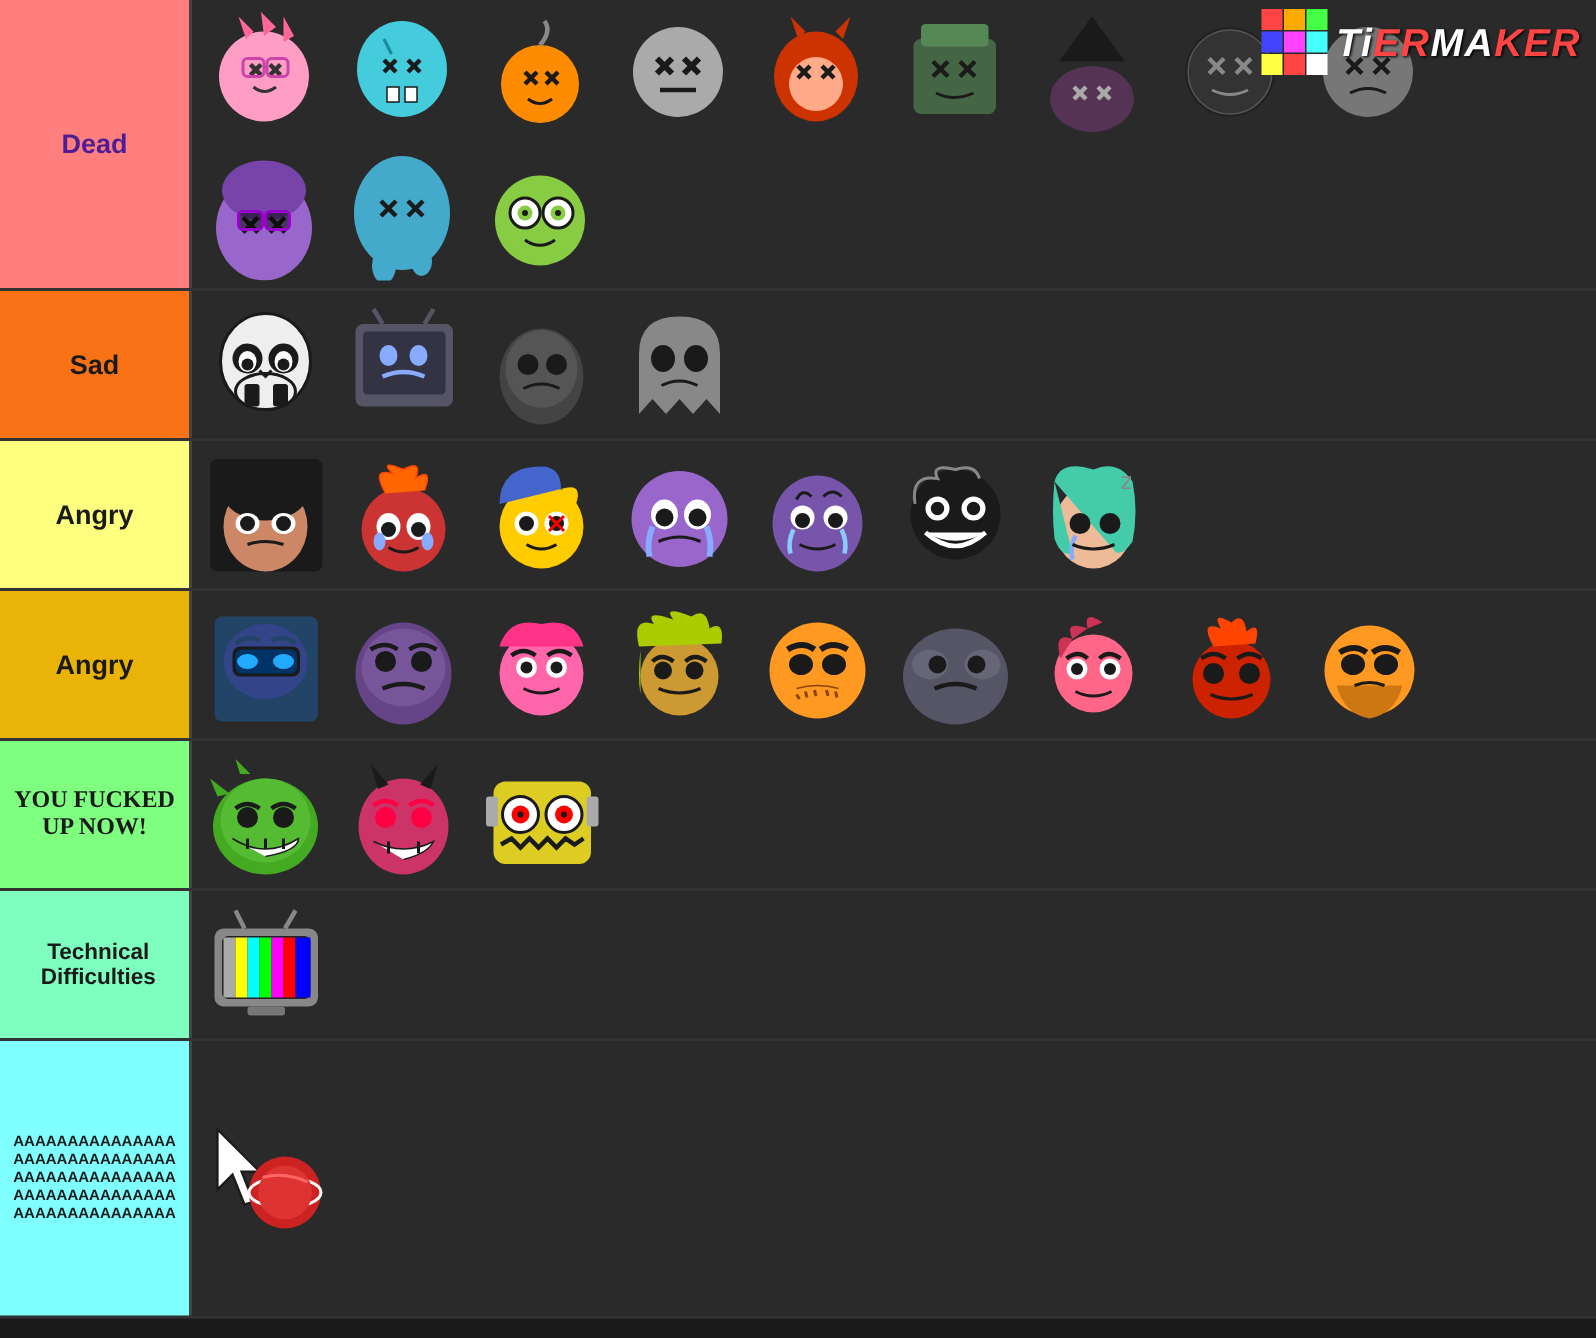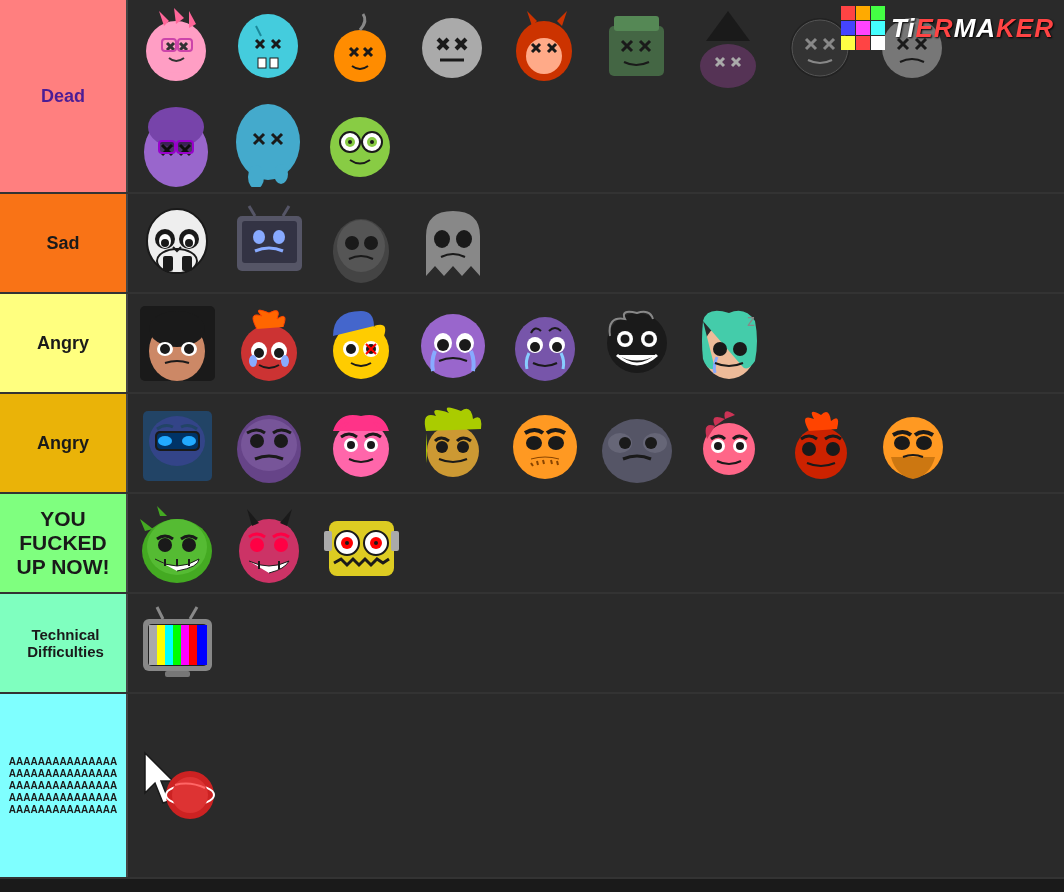--- a/index.html
+++ b/index.html
@@ -638,21 +638,21 @@
           <path d="M44 34 Q52 28 62 34" stroke="#1a1a1a" stroke-width="4" fill="none"></path>
           <ellipse cx="31" cy="42" rx="8" ry="7" fill="#1a1a1a"></ellipse>
           <ellipse cx="53" cy="42" rx="8" ry="7" fill="#1a1a1a"></ellipse>
           <path d="M32 56 Q42 52 52 56" stroke="#1a1a1a" stroke-width="2" fill="none"></path>
         </svg>
       </div>
     </div>
   </div>
 
   <div class="tier-row" style="min-height:100px;">
-    <div class="tier-label row-fuckedup" style="font-size:21px;">
+    <div class="tier-label row-fuckedup" style="font-size:16px;font-family:Liberation Serif, serif;">
       <span>YOU FUCKED UP NOW!</span>
     </div>
     <div class="tier-content">
 
       <div class="tier-item">
         <svg class="char-svg" viewBox="0 0 85 85">
           <ellipse cx="42" cy="50" rx="35" ry="32" fill="#44aa22"></ellipse>
           <ellipse cx="42" cy="46" rx="30" ry="28" fill="#55bb33"></ellipse>
 
           <polygon points="10,30 5,18 18,28" fill="#44aa22"></polygon>

